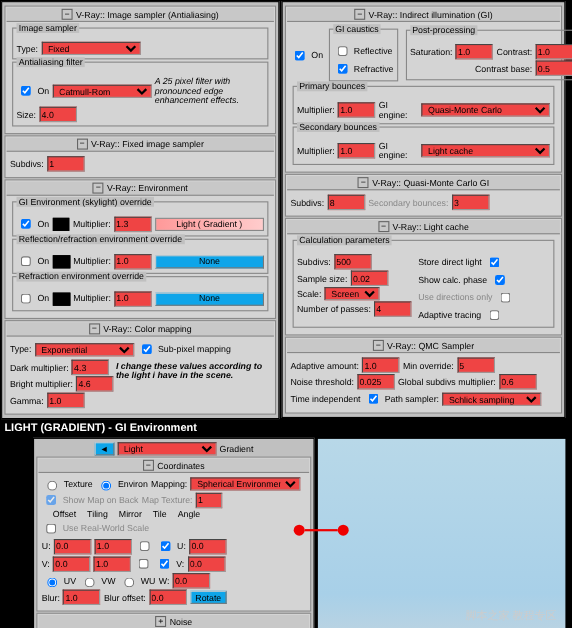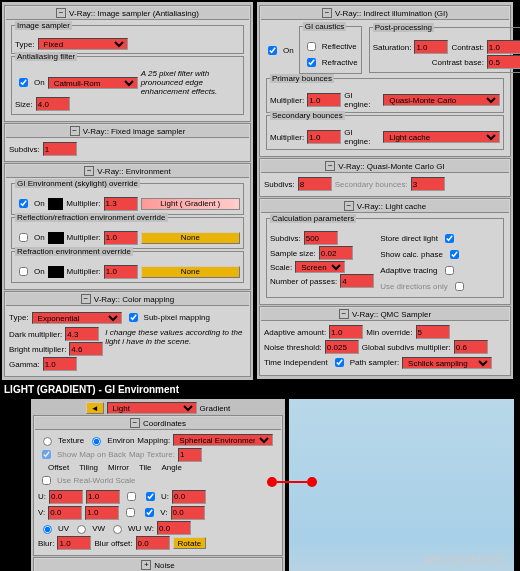--- a/index.html
+++ b/index.html
@@ -9,21 +9,21 @@
 .roll-b{padding:3px}
 .grp{border:1px solid #888;margin:2px;padding:2px 3px;font-size:8px}
 .grp-t{position:relative;top:-7px;background:#c0c0c0;padding:0 2px;font-size:8px;display:inline-block}
 .row{display:flex;align-items:center;gap:3px;margin:1px 0;font-size:8px}
 .lbl{font-size:8px}
 input[type=text],select{font-size:8px;border:1px inset #999;background:#ef4444;padding:0 1px;height:12px}
 .spin{width:30px}
 .dd{width:90px}
 .cb{width:9px;height:9px}
 .sw{width:14px;height:10px;border:1px solid #000;display:inline-block}
-.btn{background:#eab308;border:1px outset #ccc;font-size:8px;padding:0 4px;height:12px}
+.btn{background:#0ea5e9;border:1px outset #ccc;font-size:8px;padding:0 4px;height:12px}
 .toprow{display:flex}
 .col{flex:1}
 .note{font-size:8px;font-style:italic}
 .grad-bar{height:10px;background:linear-gradient(90deg,#ff9999,#ffcccc);border:1px solid #888;width:100px}
 .sky{width:225px;height:235px;background:linear-gradient(180deg,#b8d8e8 0%,#a8d0e8 60%,#d8d8d8 100%);margin:2px}
 .sect-title{color:#fff;font-size:10px;font-weight:bold;padding:2px 4px}
 .minus{width:8px;height:8px;border:1px solid #666;display:inline-flex;align-items:center;justify-content:center;font-size:8px;line-height:1}
 .watermark{position:absolute;bottom:4px;right:14px;color:#ccc;font-size:10px}
 .dot{width:10px;height:10px;background:#e00;border-radius:50%;display:inline-block}
 </style>
@@ -132,21 +132,21 @@
                 </div>
         <div class="row">
                   <span>Bright multiplier:</span>
                   <input type="text" class="spin" value="4.6" style="">
                 </div>
         <div class="row">
                   <span>Gamma:</span>
                   <input type="text" class="spin" value="1.0" style="">
                 </div>
       </div>
-              <div class="note" style="font-weight:normal;flex:1;padding:2px">I change these values according to the light i have in the scene.</div>
+              <div class="note" style="font-weight:bold;flex:1;padding:2px">I change these values according to the light i have in the scene.</div>
             </div>
     </div>
         </div>
   </div>
 </div>
 
 <div class="col" style="max-width:260px">
   <div class="panel">
     <div class="roll">
           <div class="roll-h">
@@ -242,26 +242,26 @@
       </div>
                 <div>
         <div class="row">
                     <span>Store direct light</span>
                     <input type="checkbox" class="cb" checked="" style="">
                   </div>
         <div class="row">
                     <span>Show calc. phase</span>
                     <input type="checkbox" class="cb" checked="" style="">
                   </div>
-        <div class="row">
-                    <span>Adaptive tracing</span>
-                    <input type="checkbox" class="cb" style="">
-                  </div>
         <div class="row" style="color:#888">
                     <span>Use directions only</span>
+                    <input type="checkbox" class="cb" style="">
+                  </div>
+        <div class="row">
+                    <span>Adaptive tracing</span>
                     <input type="checkbox" class="cb" style="">
                   </div>
       </div>
               </div>
     </div>
           </div>
         </div>
 
     <div class="roll">
           <div class="roll-h">

